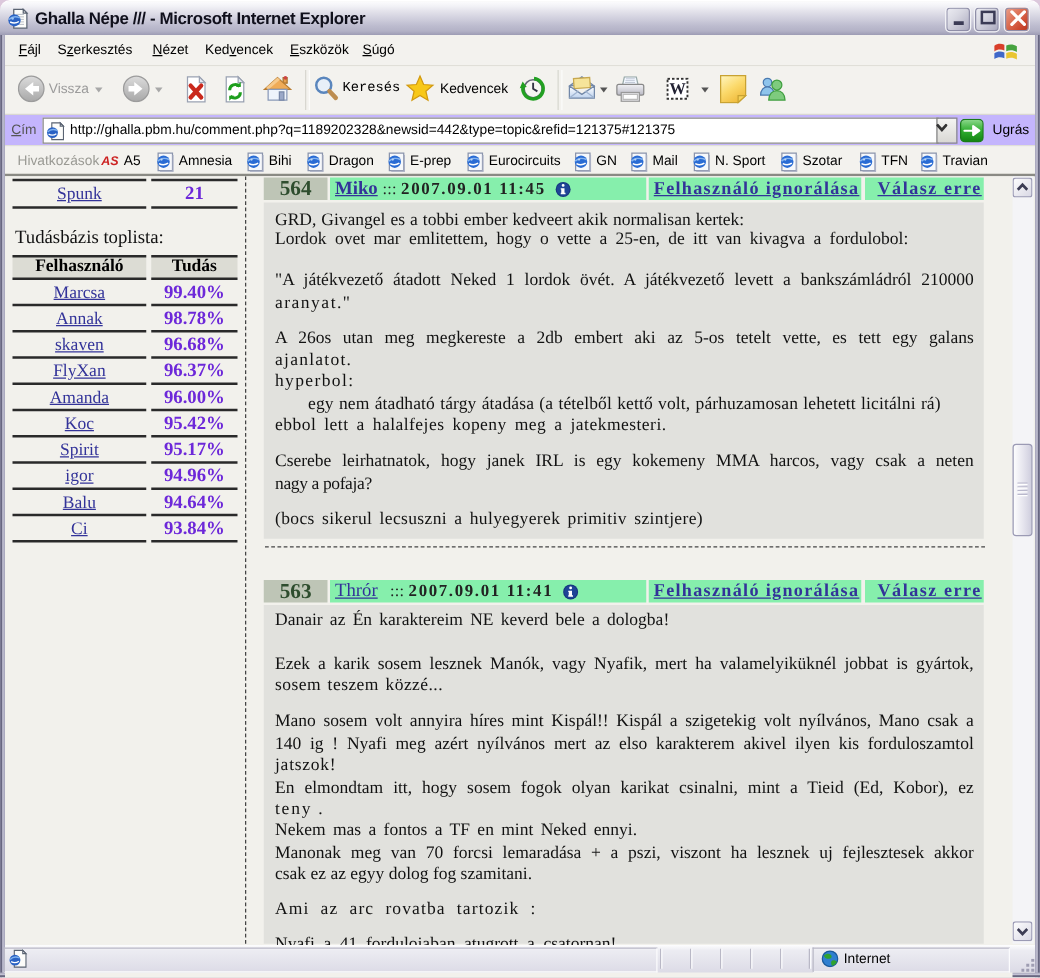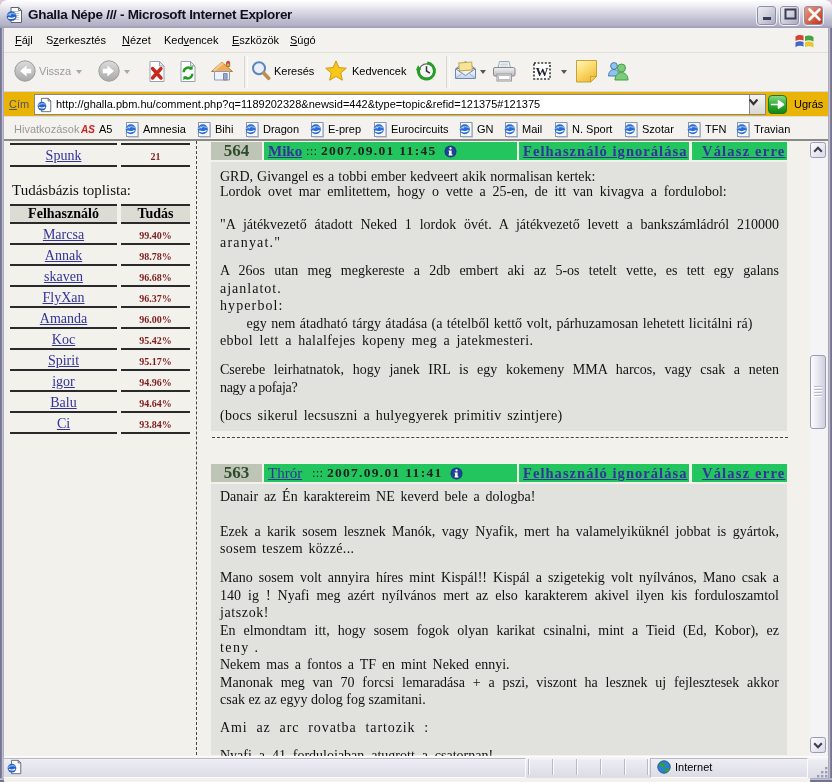--- a/index.html
+++ b/index.html
@@ -18,42 +18,42 @@
 #bclose{background:linear-gradient(135deg,#eba28e 0%,#dd7258 40%,#cc4830 75%,#b23520 100%);}
 
 #menu{left:4px;top:28px;right:4px;height:24px;background:#f3f2ee;border-bottom:1px solid #e0dfd8;}
 .mi{top:6px;font-size:11px;color:#000;}
 
 #tools{left:4px;top:53px;right:4px;height:38px;background:#f3f2ee;border-bottom:1px solid #d9d8d1;}
 .tlab{font-size:11px;color:#000;top:65px;}
 .sep{top:3px;width:2px;height:32px;border-left:1px solid #d8d7d0;border-right:1px solid #fcfcfa;}
 .dd{top:70px;width:0;height:0;border-left:3px solid transparent;border-right:3px solid transparent;border-top:4px solid #b2b2b2;}
 
-#addr{left:4px;top:92px;right:4px;height:24px;background:#eab308;border-bottom:1px solid #e0dfd8;padding-left:32px;}
+#addr{left:4px;top:92px;right:4px;height:24px;background:#c4b5fd;border-bottom:1px solid #e0dfd8;padding-left:32px;}
 #cim{left:5px;top:6px;font-size:11px;color:#555;}
 #afield{left:30px;top:2px;width:715px;height:19px;background:#fff;border:1px solid #888;}
 #aurl{left:52px;top:6px;font-size:11px;color:#000;white-space:nowrap;}
 #adrop{left:745px;top:2px;width:17px;height:21px;background:linear-gradient(180deg,#f4f4f2,#d9d8d4);border:1px solid #888;box-sizing:border-box;}
 #ugtxt{left:790px;top:6px;font-size:11px;color:#000;}
 
 #links{left:4px;top:117px;right:4px;height:22px;background:#f3f2ee;}
 .li{top:123px;font-size:11px;color:#000;white-space:nowrap;}
 #hiv{left:10px;top:6px;font-size:11px;color:#9a9a94;}
 
 #ctb{left:4px;top:139px;right:4px;height:2px;background:#8a8a84;}
 #page{left:4px;top:141px;width:806px;height:770px;background:#f2f1ec;overflow:hidden;}
 #vscroll{left:810px;top:141px;width:17px;height:614px;background:#f4f4f7;}
 #statusbar{left:4px;top:756px;right:4px;height:22px;background:linear-gradient(180deg,#fdfdfe 0,#ececf2 20%,#dcdbe6 100%);}
 
 .scell{box-sizing:border-box;border-bottom:2px solid #2a2a2a;position:absolute;text-align:center;font-family:"Liberation Serif",serif;}
 .slink{color:#333399;font-size:14px;}
-.spct{font-weight:bold;font-size:10px;color:#7f1d1d;}
+.spct{font-weight:bold;font-size:15px;color:#6d28d9;}
 
 .serif{font-family:"Liberation Serif",serif;}
-.hgrey{background:#22c55e;}
+.hgrey{background:#86efac;}
 a{text-decoration:underline;}
 .pl{color:#333399;}
 .line{position:absolute;left:216px;width:559px;font-family:"Liberation Serif",serif;font-size:14px;color:#121212;white-space:nowrap;}
 .jline{white-space:normal;text-align:justify;text-align-last:justify;height:17.4px;overflow:hidden;}
 </style></head>
 <body>
 <div class="abs" style="left:0;top:0;width:10px;height:10px;background:#dcc8dc;z-index:0;"></div>
 <div class="abs" style="right:0;top:0;width:10px;height:10px;background:#dcc8dc;z-index:0;"></div>
 <div class="abs" id="title"></div>
 <div class="abs" id="ttxt">Ghalla Népe /// - Microsoft Internet Explorer</div>
@@ -252,21 +252,21 @@
  <path d="M1.5 12.5 12 3l10.5 9.5z" fill="#efab57" stroke="#b87d32"></path>
  <path d="M3 11 12 3l2 1.8-9.5 8z" fill="#f7c98a"></path>
  <path d="M4.5 12.5h15V21h-15z" fill="#eef4fb" stroke="#8a9ab8"></path>
  <path d="M13.5 14.5h3.6V21h-3.6z" fill="#9aa8c8" stroke="#7888a8"></path>
 </svg>
 <div class="abs sep" style="left:244px;top:56px;"></div>
 <svg class="abs" style="left:250px;top:60px;" width="21" height="22" viewBox="0 0 21 22">
  <circle cx="9" cy="8.2" r="6" fill="#e4eefb" fill-opacity="0.75" stroke="#5a86bd" stroke-width="2"></circle>
  <path d="M13.6 13 18.6 18.3" stroke="#bd8d50" stroke-width="3.6" stroke-linecap="round"></path>
 </svg>
-<span class="abs tlab" style="left:274px;">Keresés</span>
+<span class="abs tlab" style="left:274px;font-family:Liberation Mono, monospace;">Keresés</span>
 <svg class="abs" style="left:324px;top:59px;" width="24" height="23" viewBox="0 0 24 23">
  <path d="M12 1.8 14.9 8.6 22.3 9.2 16.7 14 18.4 21.2 12 17.4 5.6 21.2 7.3 14 1.7 9.2 9.1 8.6z" fill="#f8c818" stroke="#d29a10" stroke-width="1"></path>
 </svg>
 <span class="abs tlab" style="left:352px;">Kedvencek</span>
 <svg class="abs" style="left:414px;top:59px;" width="24" height="24" viewBox="0 0 24 24">
  <circle cx="12.5" cy="12" r="7.2" fill="#f6f6f2" stroke="#66667a" stroke-width="1.3"></circle>
  <path d="M12.5 7.2V12l3.4 2.1" stroke="#334" stroke-width="1.5" fill="none"></path>
  <path d="M4.6 9.5a8.2 8.2 0 1 0 8.6-5.7" fill="none" stroke="#22a022" stroke-width="2.7"></path>
  <path d="M1.8 11.5l5.6-.9-3.3-4.4z" fill="#22a022"></path>
 </svg>

